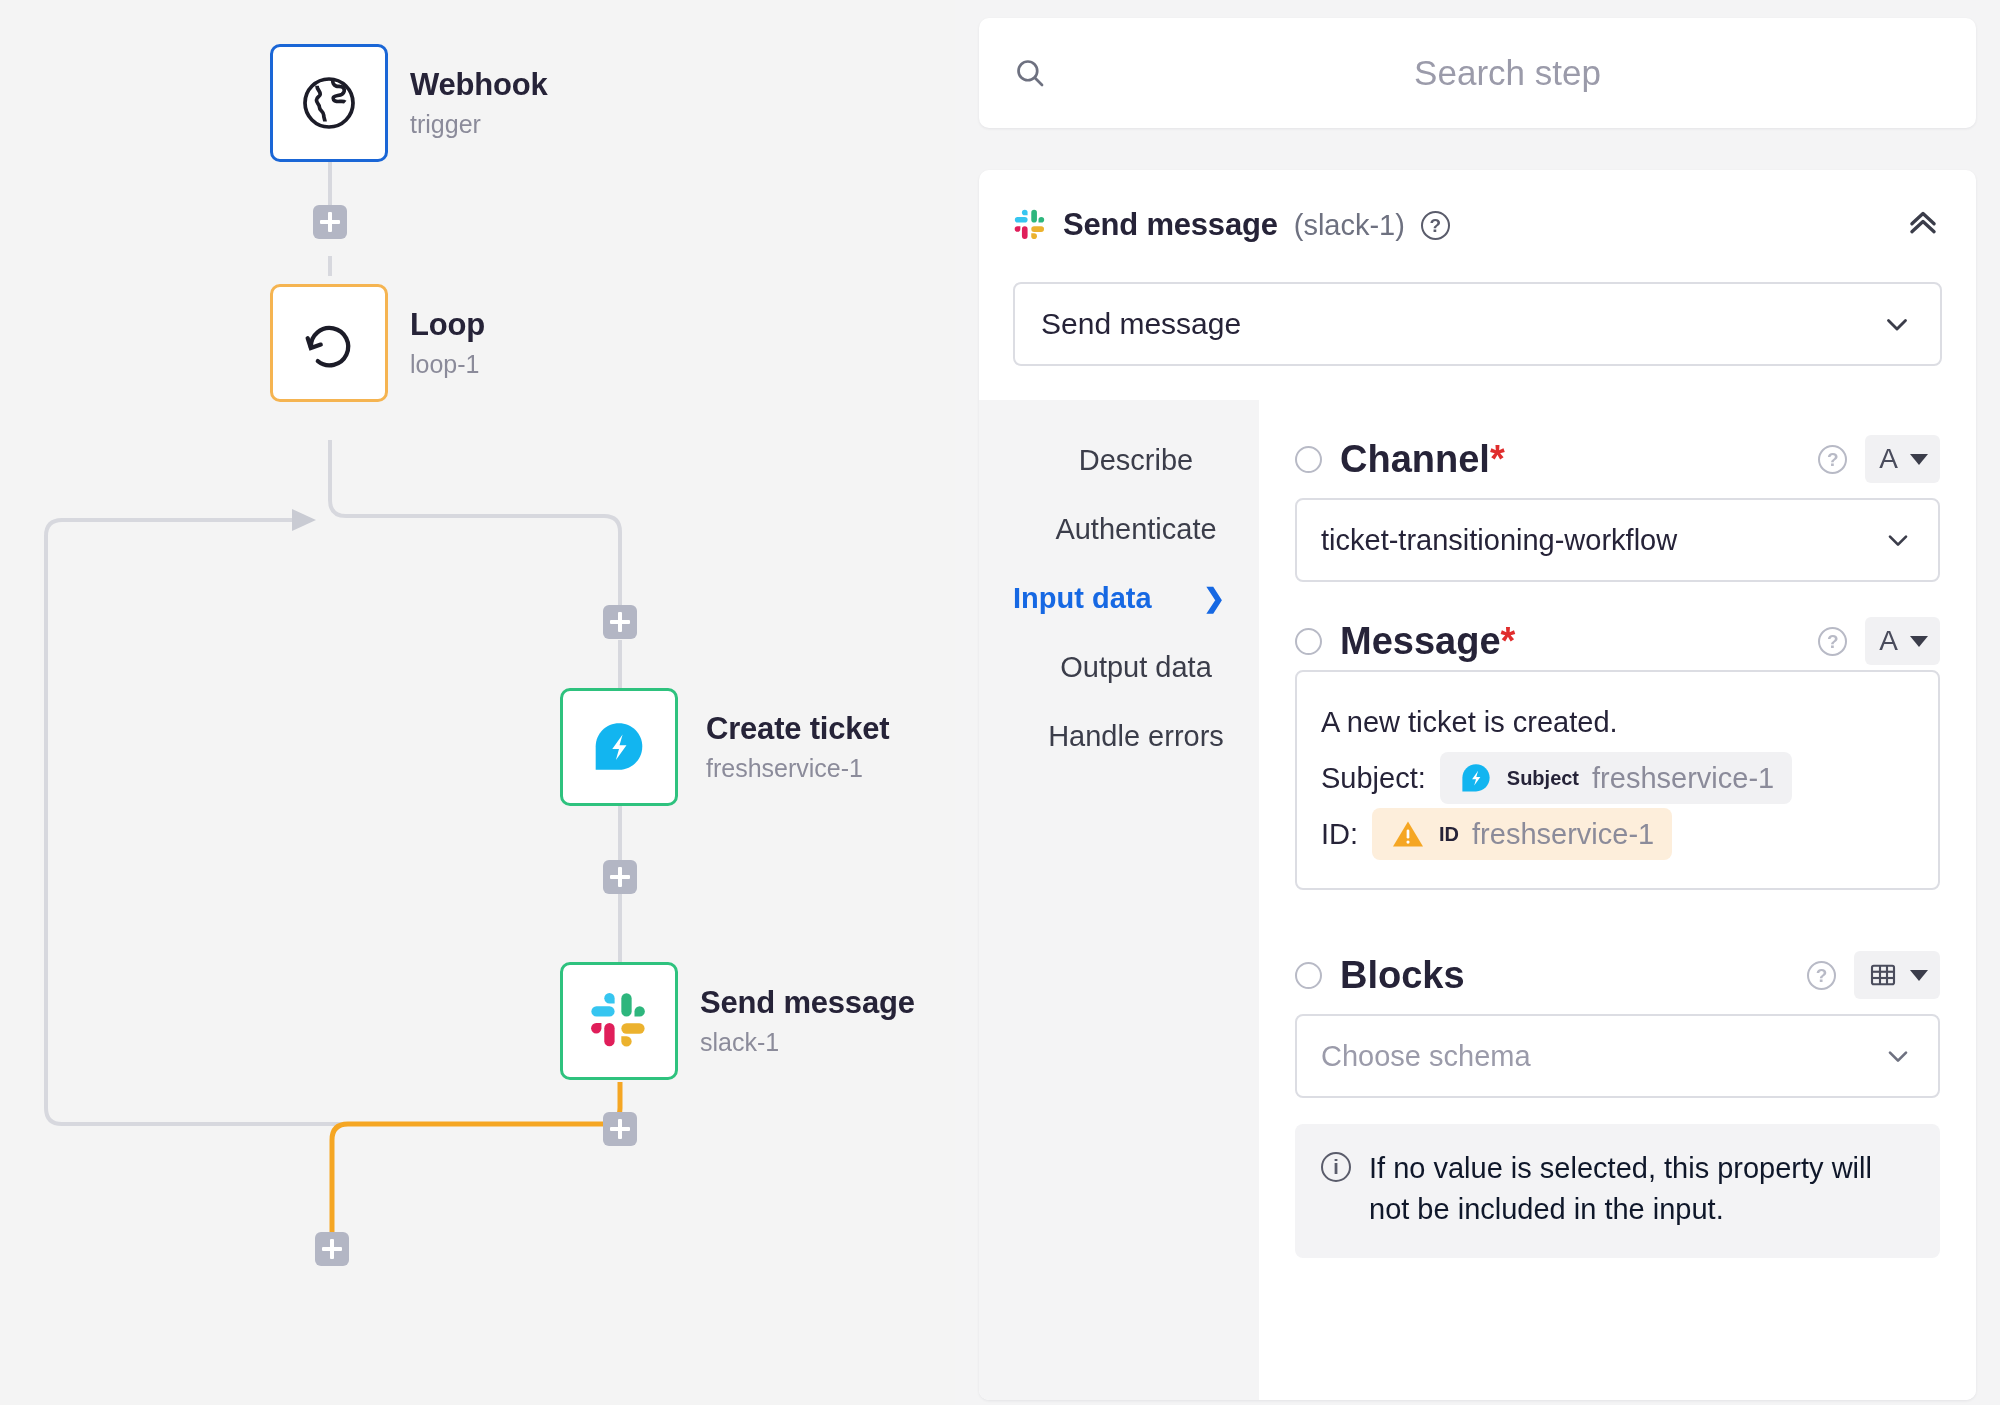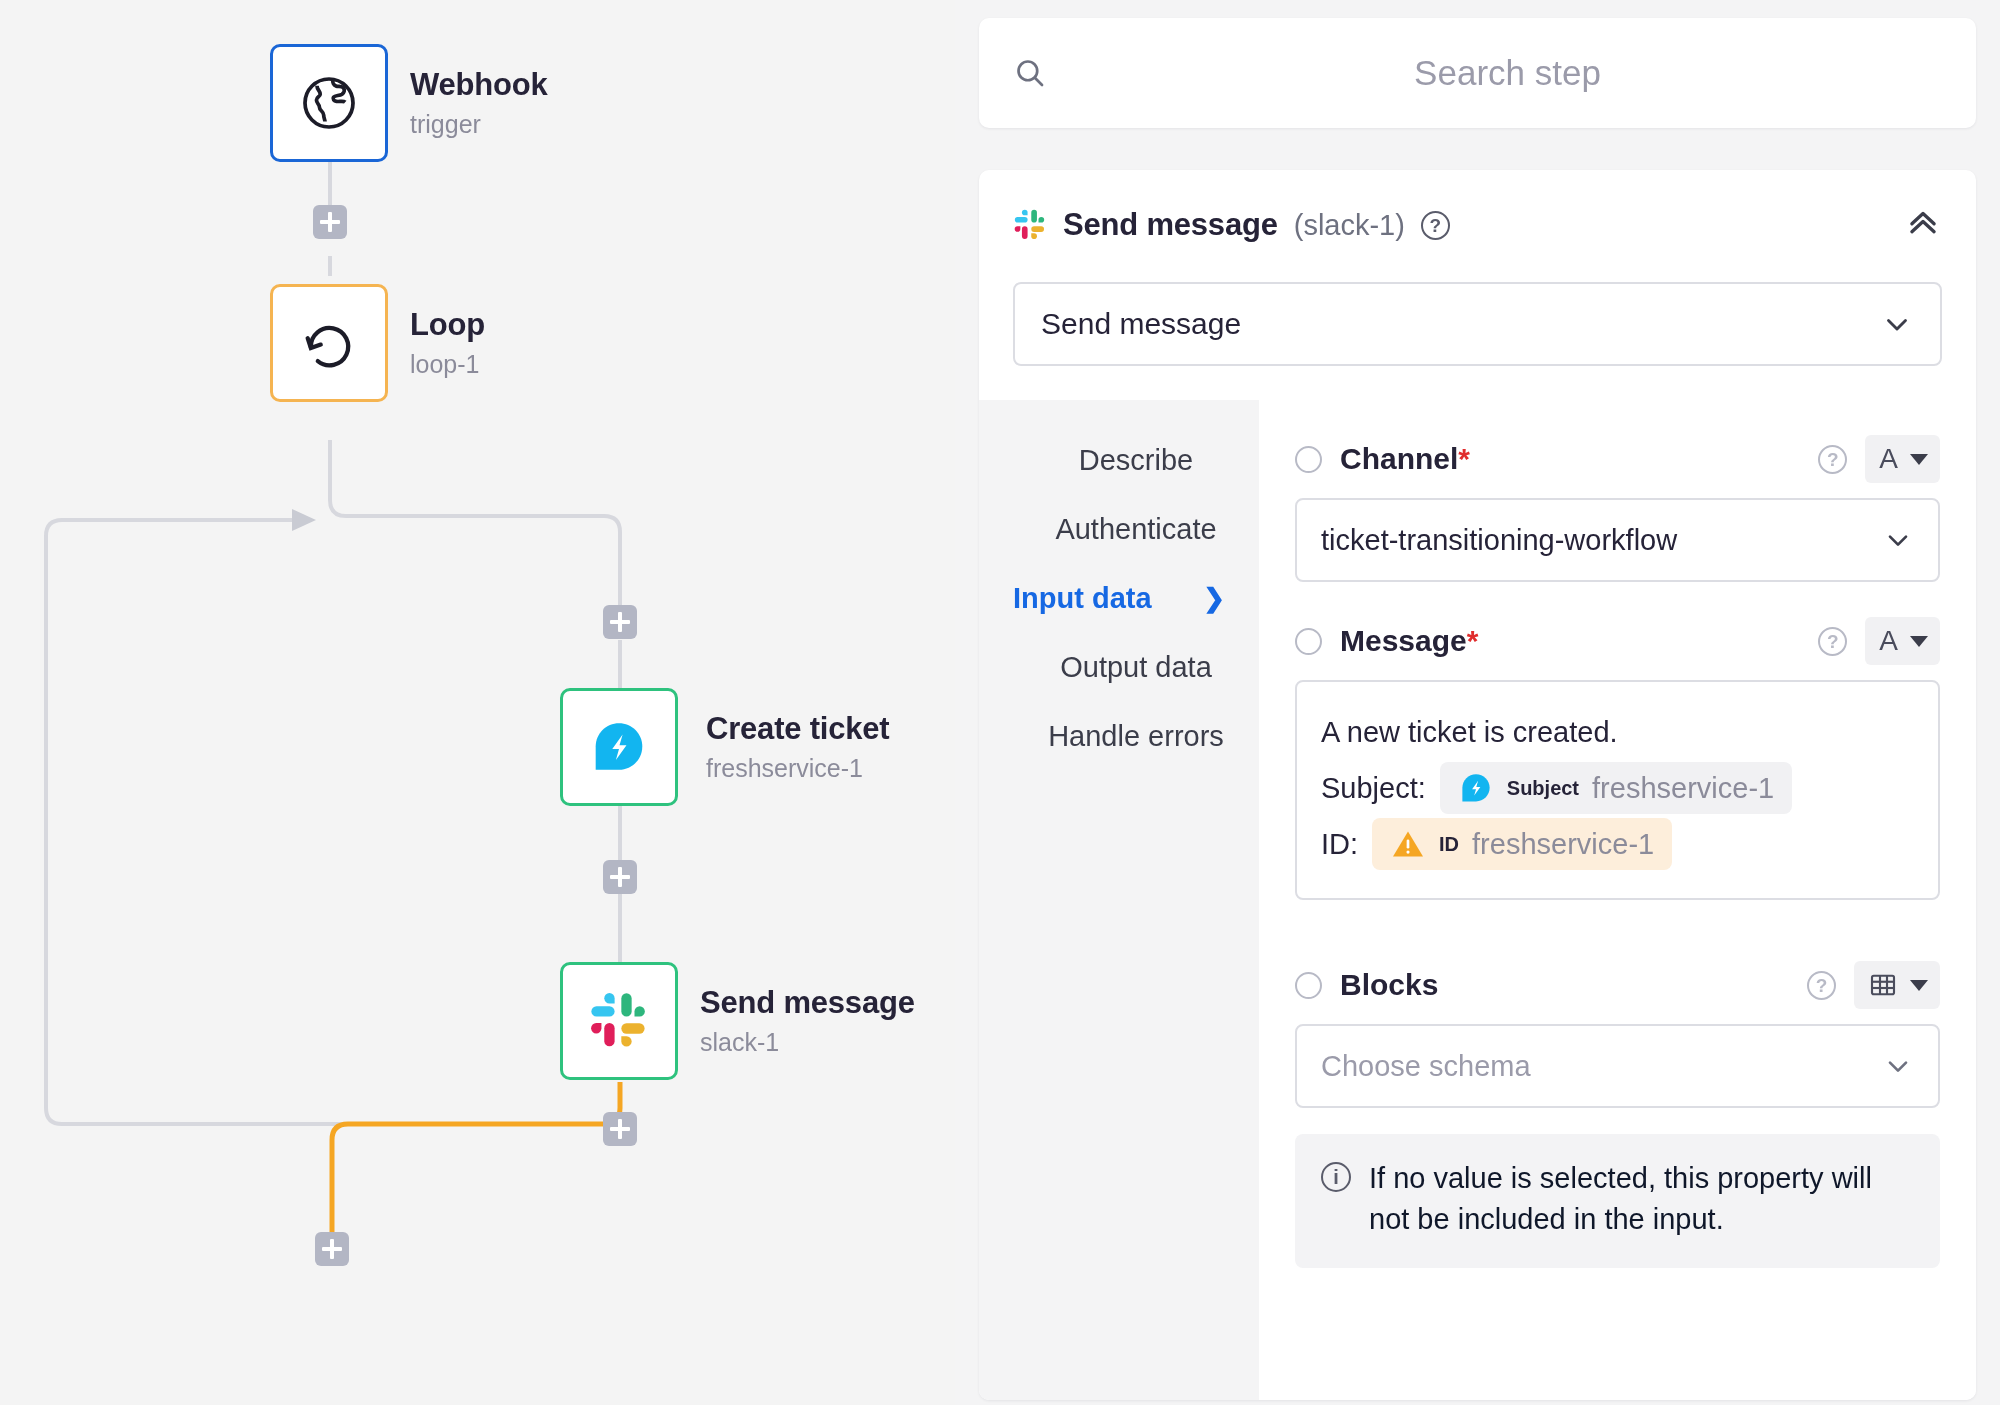--- a/index.html
+++ b/index.html
@@ -139,21 +139,21 @@
   #fields {
     flex: 1; background: #ffffff;
     padding: 30px 36px 0 36px;
   }
   .field { margin-bottom: 8px; }
   .field-head { display: flex; align-items: center; height: 58px; gap: 18px; }
   .radio {
     width: 27px; height: 27px; border: 2px solid #b8bac6;
     border-radius: 50%; flex: 0 0 auto;
   }
-  .field-label { font-size: 30px; font-weight: 700; color: #262338; }
+  .field-label { font-size: 38px; font-weight: 700; color: #262338; }
   .req { color: #e02d2d; font-weight: 700; }
   .field-head .spacer { flex: 1; }
   .type-btn {
     display: flex; align-items: center; gap: 12px;
     background: #f1f1f3; border-radius: 6px;
     padding: 6px 12px 6px 14px; height: 48px;
   }
   .type-btn .glyph { font-size: 28px; color: #4a4c5c; line-height: 1; }
   .caret-down {
     width: 0; height: 0;
@@ -165,21 +165,21 @@
     border: 2px solid #dcdde3; border-radius: 8px;
     min-height: 84px; display: flex; align-items: center;
     padding: 0 24px; margin-top: 10px; background: #fff;
   }
   .input-box .val { font-size: 29px; color: #262338; }
   .input-box .ph  { font-size: 29px; color: #9b9baa; }
   .input-box .chev { margin-left: auto; }
 
   #message-box {
     border: 2px solid #dcdde3; border-radius: 8px;
-    margin-top: 10px; padding: 22px 24px 26px 24px; background: #fff;
+    padding: 22px 24px 26px 24px; background: #fff;
   }
   .msg-line { display: flex; align-items: center; font-size: 29px; color: #262338; min-height: 56px; }
   .msg-line .lbl { margin-right: 14px; }
   .chip {
     display: inline-flex; align-items: center; gap: 13px;
     border-radius: 8px; padding: 8px 18px;
   }
   .chip.grey   { background: #f1f1f3; }
   .chip.orange { background: #fdeedb; }
   .chip .key  { font-size: 20px; font-weight: 700; color: #262338; }

